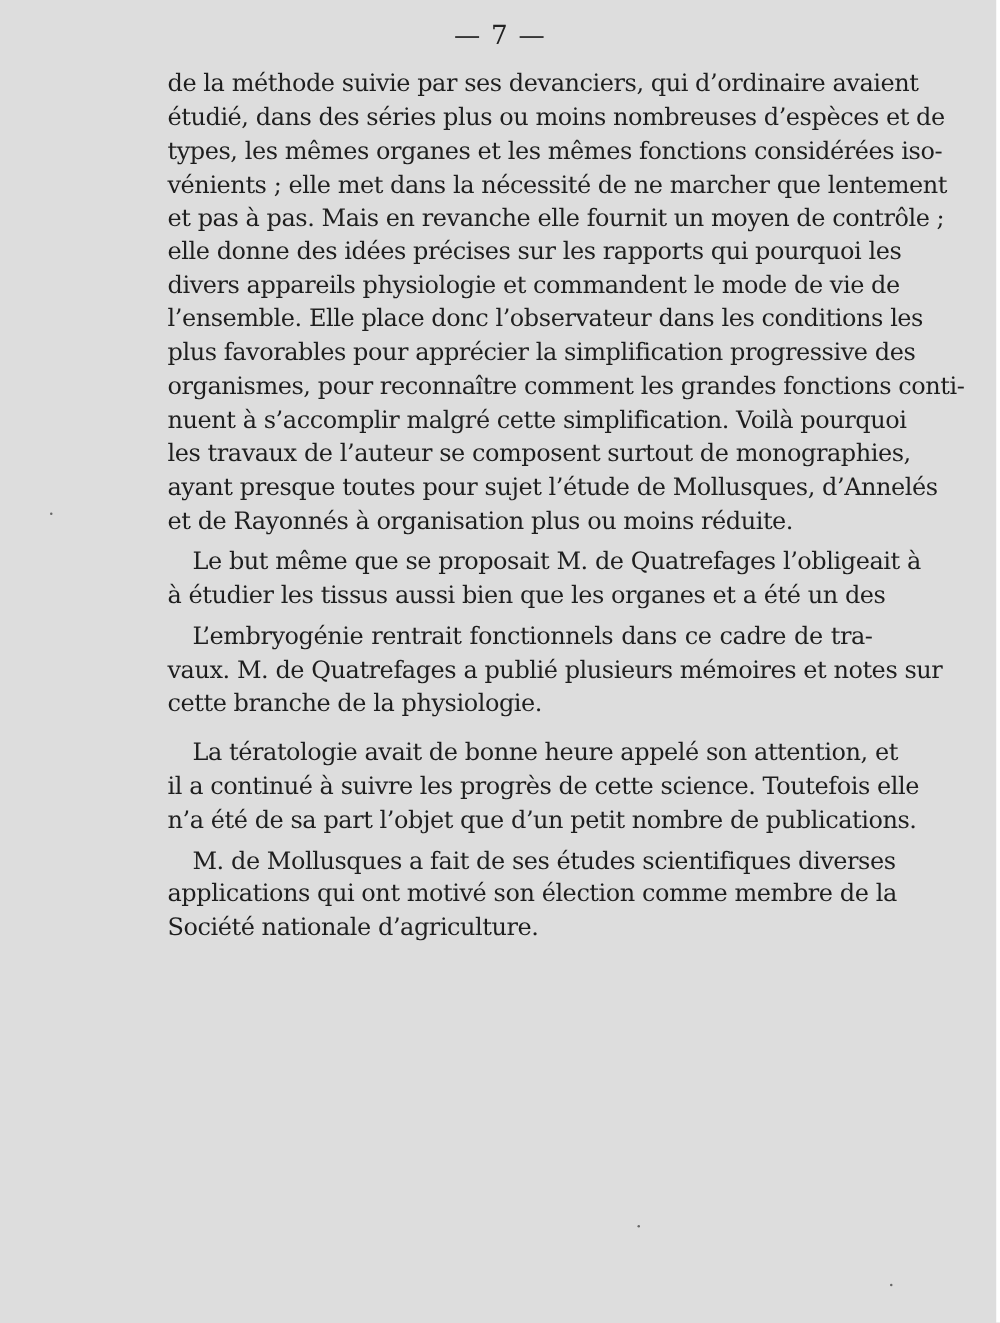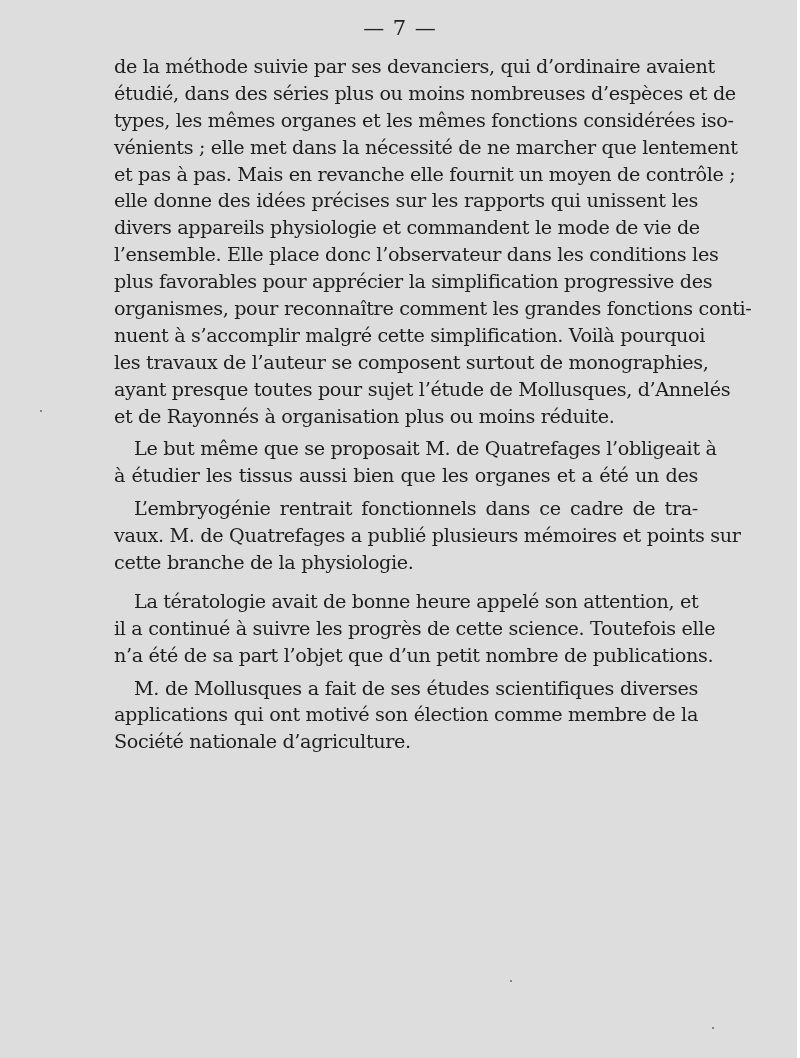--- a/index.html
+++ b/index.html
@@ -41,20 +41,21 @@
     }
     .line {
       display: block;
       height: 26.9px;
       line-height: 26.9px;
       font-size: 19.2px;
       white-space: nowrap;
       text-align: justify;
       text-align-last: justify;
       letter-spacing: -0.35px;
+      margin-left: 20px;
     }
     .line.last {
       text-align-last: left;
     }
     .line.indent {
       padding-left: 20px;
     }
     .para-gap {
       height: 6px;
     }
@@ -72,41 +73,41 @@
   <div class="page-number">— 7 —</div>
 
   <div class="text-block">
 
     <div class="paragraph">
       <span class="line">de la méthode suivie par ses devanciers, qui d’ordinaire avaient</span>
       <span class="line">étudié, dans des séries plus ou moins nombreuses d’espèces et de</span>
       <span class="line">types, les mêmes organes et les mêmes fonctions considérées iso-</span>
       <span class="line">vénients ; elle met dans la nécessité de ne marcher que lentement</span>
       <span class="line">et pas à pas. Mais en revanche elle fournit un moyen de contrôle ;</span>
-      <span class="line">elle donne des idées précises sur les rapports qui unissent les</span>
+      <span class="line">elle donne des idées précises sur les rapports qui pourquoi les</span>
       <span class="line">divers appareils physiologie et commandent le mode de vie de</span>
       <span class="line">l’ensemble. Elle place donc l’observateur dans les conditions les</span>
       <span class="line">plus favorables pour apprécier la simplification progressive des</span>
       <span class="line">organismes, pour reconnaître comment les grandes fonctions conti-</span>
       <span class="line">nuent à s’accomplir malgré cette simplification. Voilà pourquoi</span>
       <span class="line">les travaux de l’auteur se composent surtout de monographies,</span>
       <span class="line">ayant presque toutes pour sujet l’étude de Mollusques, d’Annelés</span>
       <span class="line last">et de Rayonnés à organisation plus ou moins réduite.</span>
     </div>
     <div class="para-gap"></div>
 
     <div class="paragraph">
       <span class="line indent">Le but même que se proposait M. de Quatrefages l’obligeait à</span>
       <span class="line">à étudier les tissus aussi bien que les organes et a été un des</span>
     </div>
     <div class="para-gap"></div>
 
     <div class="paragraph">
       <span class="line indent">L’embryogénie rentrait fonctionnels dans ce cadre de tra-</span>
-      <span class="line">vaux. M. de Quatrefages a publié plusieurs mémoires et points sur</span>
+      <span class="line">vaux. M. de Quatrefages a publié plusieurs mémoires et notes sur</span>
       <span class="line last">cette branche de la physiologie.</span>
     </div>
     <div class="para-gap"></div>
 
     <div class="para-gap"></div>
 
     <div class="paragraph">
       <span class="line indent">La tératologie avait de bonne heure appelé son attention, et</span>
       <span class="line">il a continué à suivre les progrès de cette science. Toutefois elle</span>
       <span class="line last">n’a été de sa part l’objet que d’un petit nombre de publications.</span>

